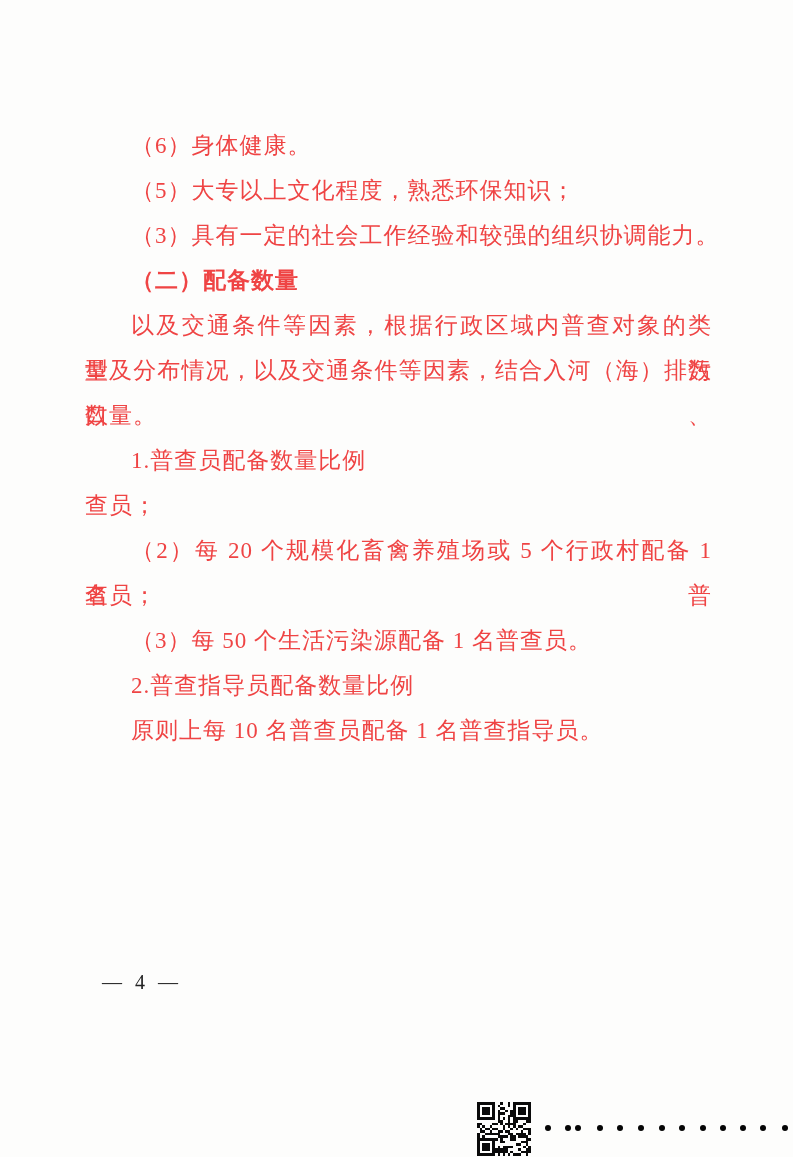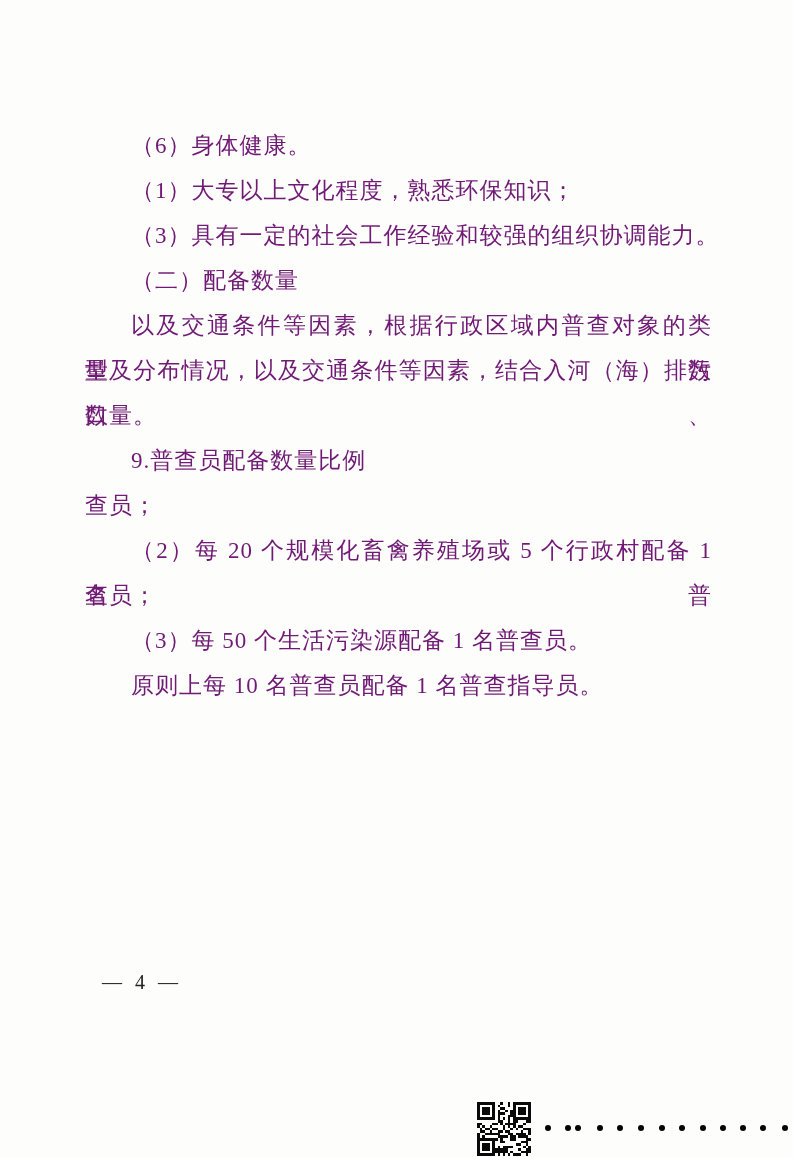--- a/index.html
+++ b/index.html
@@ -25,24 +25,24 @@
     left: 85px;
     top: 123px;
     width: 627px;
   }
   .line {
     height: 45px;
     line-height: 45px;
     font-size: 23px;
     letter-spacing: 1px;
     white-space: pre;
-    color: #701a75;
+    color: #ef4444;
   }
   .line.indent { text-indent: 46px; }
-  .line.bold { font-weight: normal; }
+  .line.bold { font-weight: bold; }
   .line.stretch {
     white-space: normal;
     text-align: justify;
     text-align-last: justify;
   }
   .page-number {
     position: absolute;
     left: 102px;
     top: 968px;
     font-size: 20px;
@@ -77,31 +77,32 @@
     border-radius: 50%;
     background: #050505;
   }
 </style>
 </head>
 <body>
 
 <div class="page">
   <div class="content">
       <div class="line indent">（6）身体健康。</div>
-      <div class="line indent">（1）大专以上文化程度，熟悉环保知识；</div>
+      <div class="line indent">（5）大专以上文化程度，熟悉环保知识；</div>
       <div class="line indent">（3）具有一定的社会工作经验和较强的组织协调能力。</div>
       <div class="line indent bold">（二）配备数量</div>
       <div class="line indent stretch">以及交通条件等因素，根据行政区域内普查对象的类型、数</div>
       <div class="line stretch">量及分布情况，以及交通条件等因素，结合入河（海）排污口、</div>
       <div class="line">数量。</div>
-      <div class="line indent">9.普查员配备数量比例</div>
+      <div class="line indent">1.普查员配备数量比例</div>
       <div class="line">查员；</div>
       <div class="line indent stretch">（2）每 20 个规模化畜禽养殖场或 5 个行政村配备 1 名普</div>
       <div class="line">查员；</div>
       <div class="line indent">（3）每 50 个生活污染源配备 1 名普查员。</div>
+      <div class="line indent">2.普查指导员配备数量比例</div>
       <div class="line indent">原则上每 10 名普查员配备 1 名普查指导员。</div>
     </div>
   <div class="page-number">— 4 —</div>
   <div class="qr">
     <svg viewBox="0 0 21 21" xmlns="http://www.w3.org/2000/svg">
         <rect x="0" y="0" width="1" height="1" fill="#0a0a0a"></rect>
         <rect x="1" y="0" width="1" height="1" fill="#0a0a0a"></rect>
         <rect x="2" y="0" width="1" height="1" fill="#0a0a0a"></rect>
         <rect x="3" y="0" width="1" height="1" fill="#0a0a0a"></rect>
         <rect x="4" y="0" width="1" height="1" fill="#0a0a0a"></rect>

